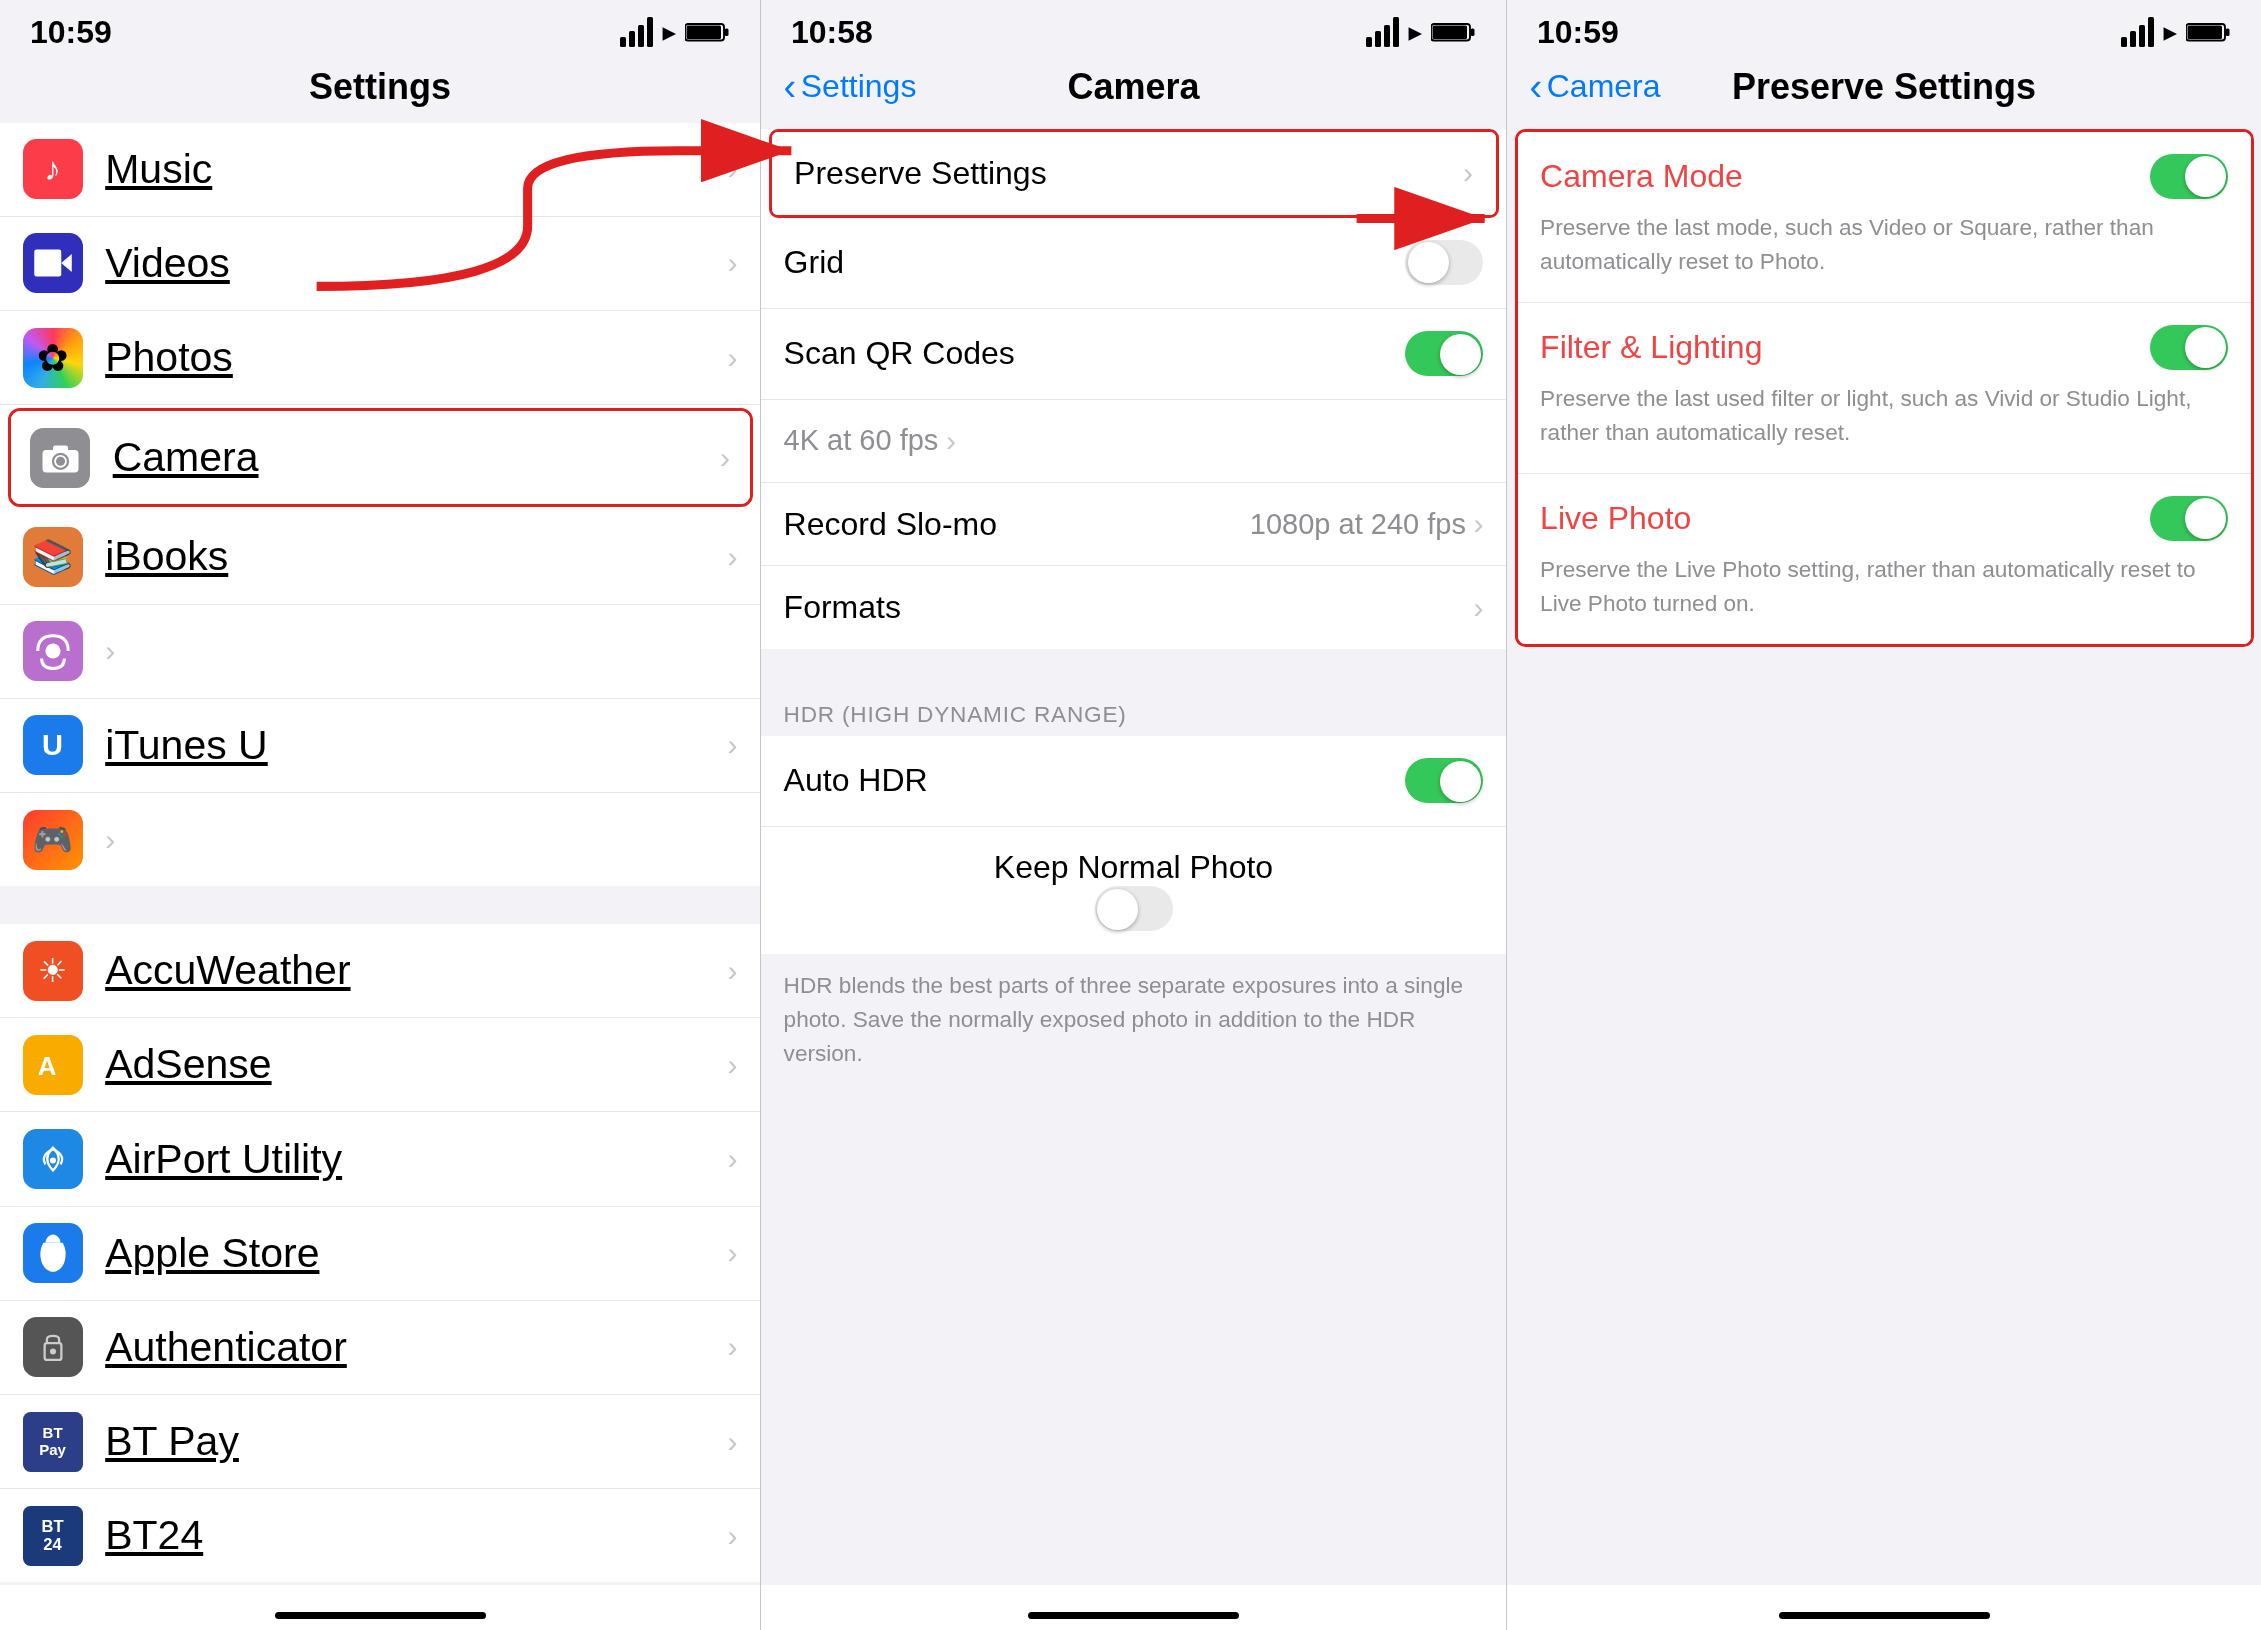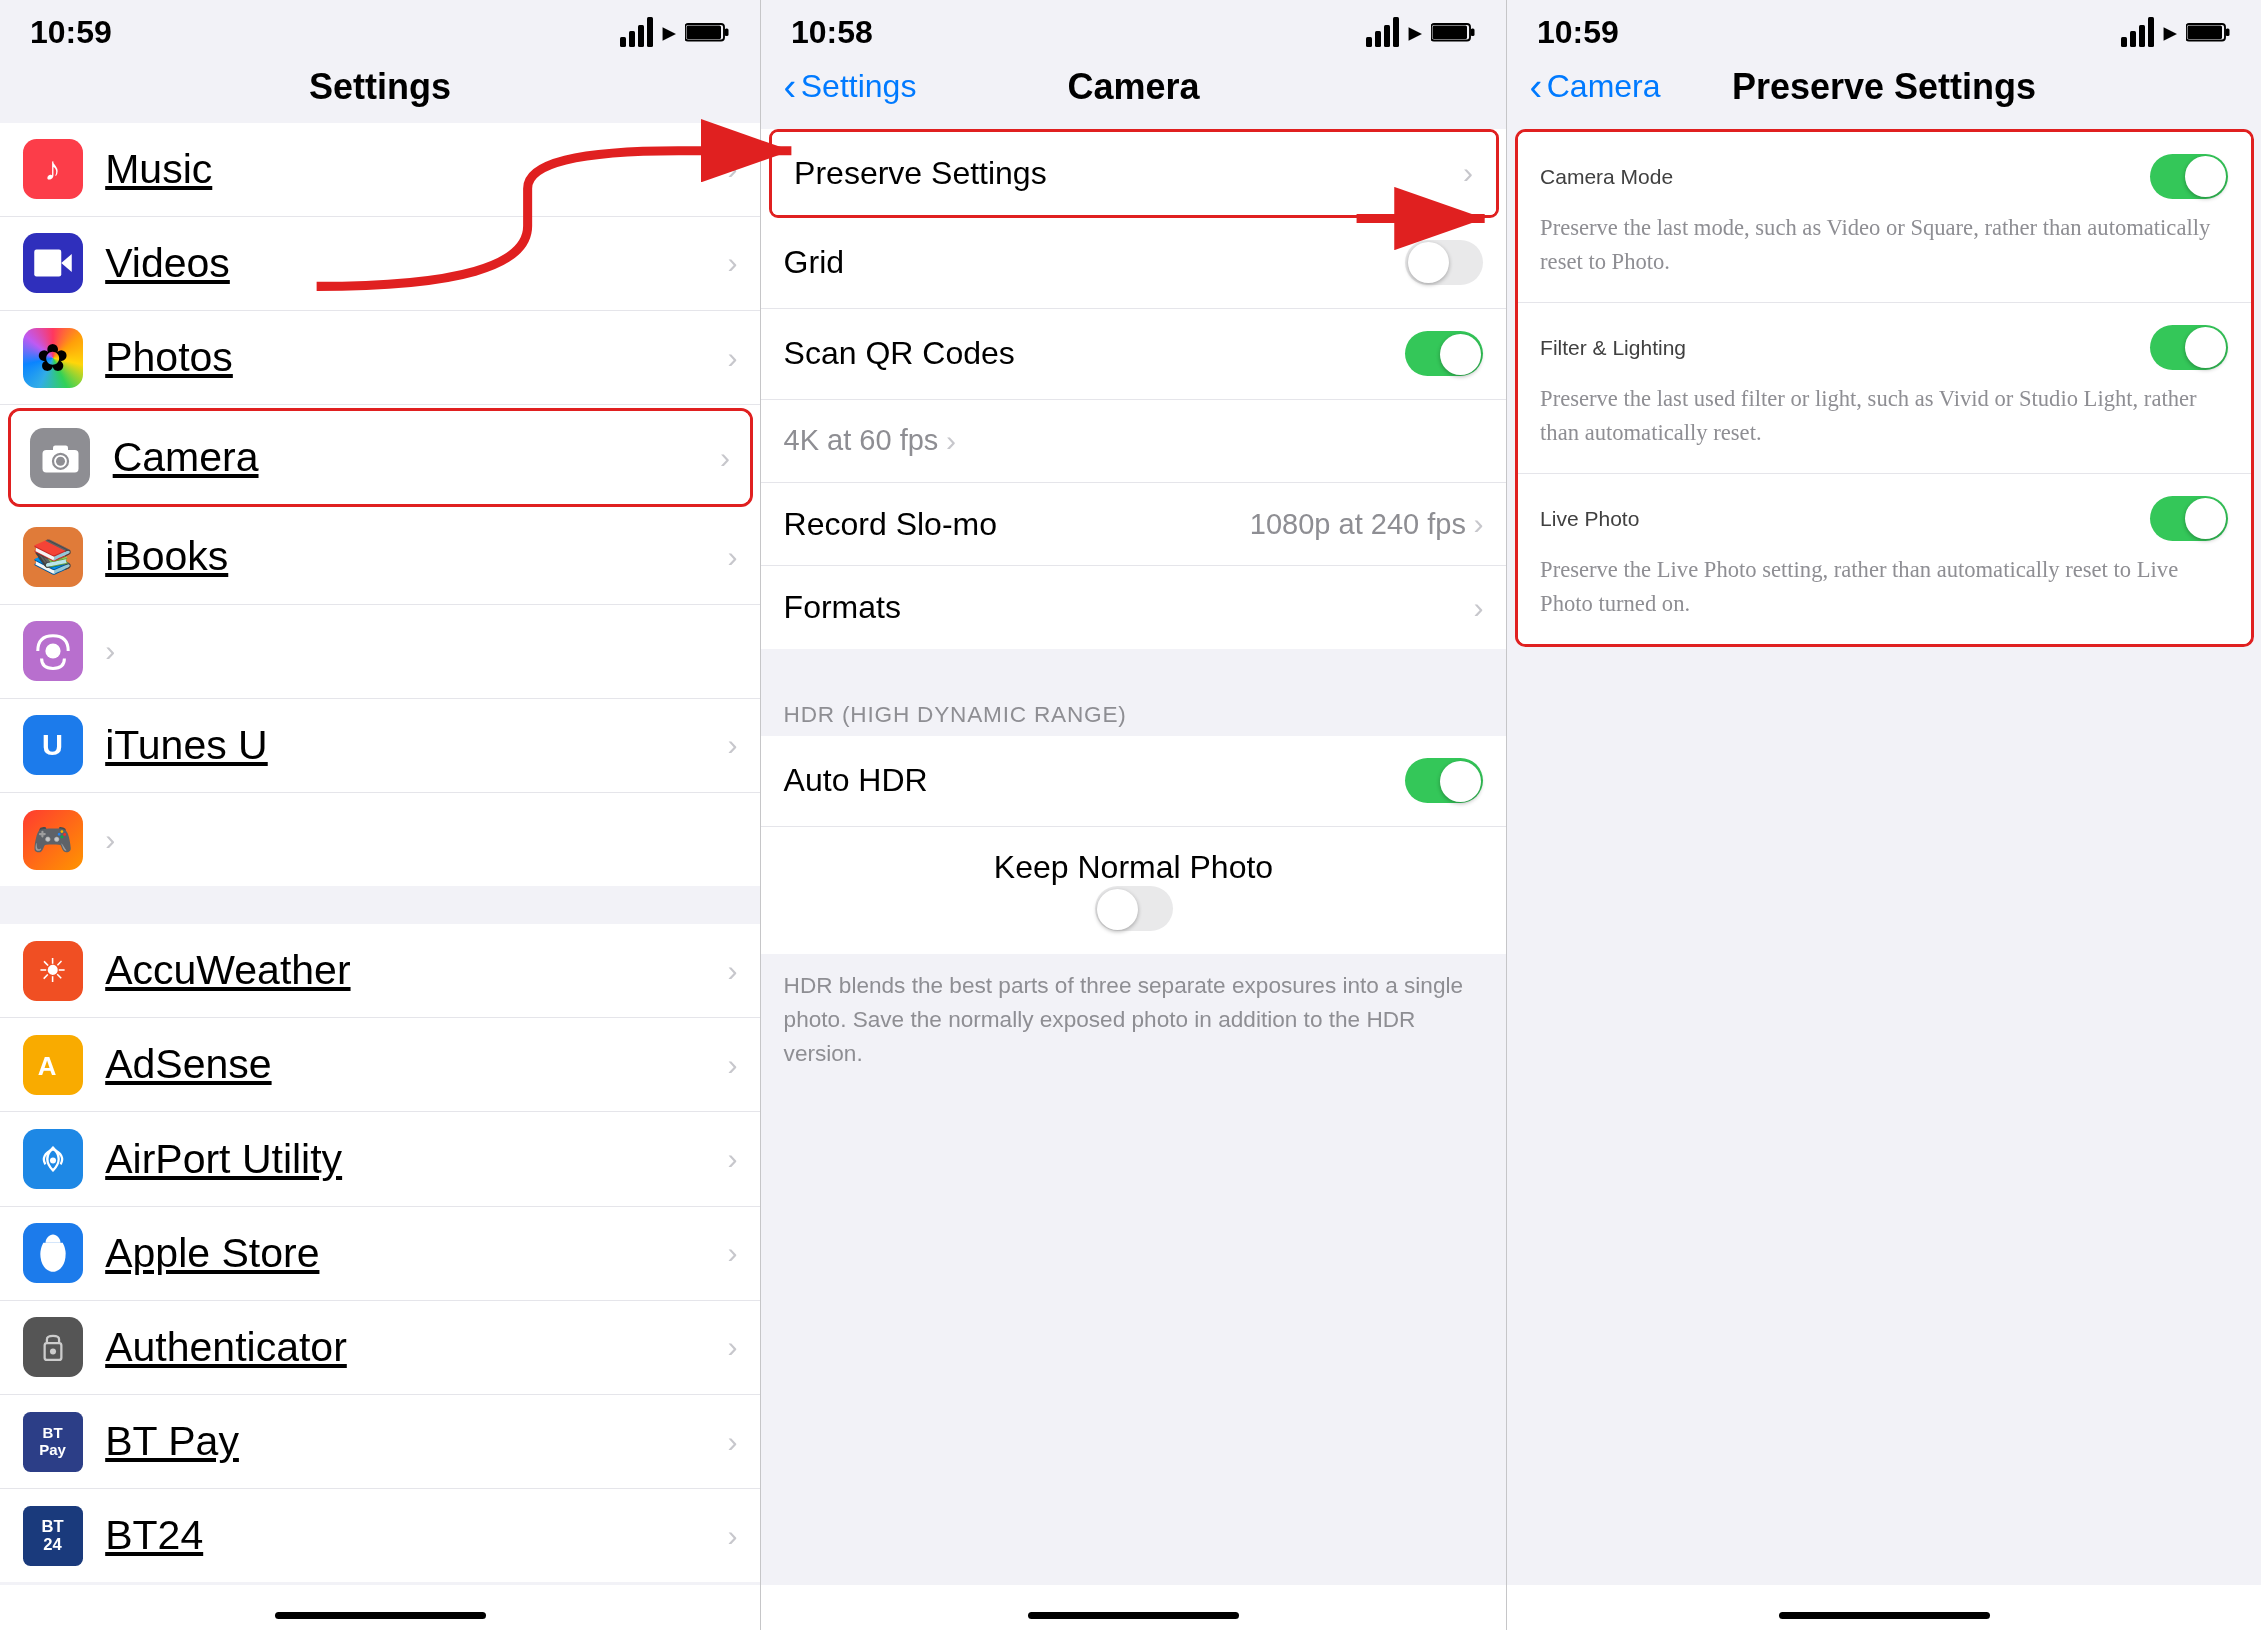--- a/index.html
+++ b/index.html
@@ -249,30 +249,29 @@
       background: #fff;
       border-bottom: 0.8px solid #e5e5ea;
     }
     .preserve-item:last-child { border-bottom: none; }
     .preserve-item-row {
       display: flex;
       align-items: center;
     }
     .preserve-item-label {
       flex: 1;
-      font-size: 21px;
-      color: #404040;
+      font-size: 32px;
+      color: #ef4444;
       font-weight: 400;
     }
     .preserve-item-desc {
       font-size: 22.6px;
       color: #8e8e93;
       line-height: 1.5;
       margin-top: 12px;
-      font-family: Liberation Serif, serif;
     }
 
     
     .home-indicator {
       height: 45px;
       display: flex;
       align-items: flex-end;
       justify-content: center;
       padding-bottom: 10.6px;
       background: #fff;

